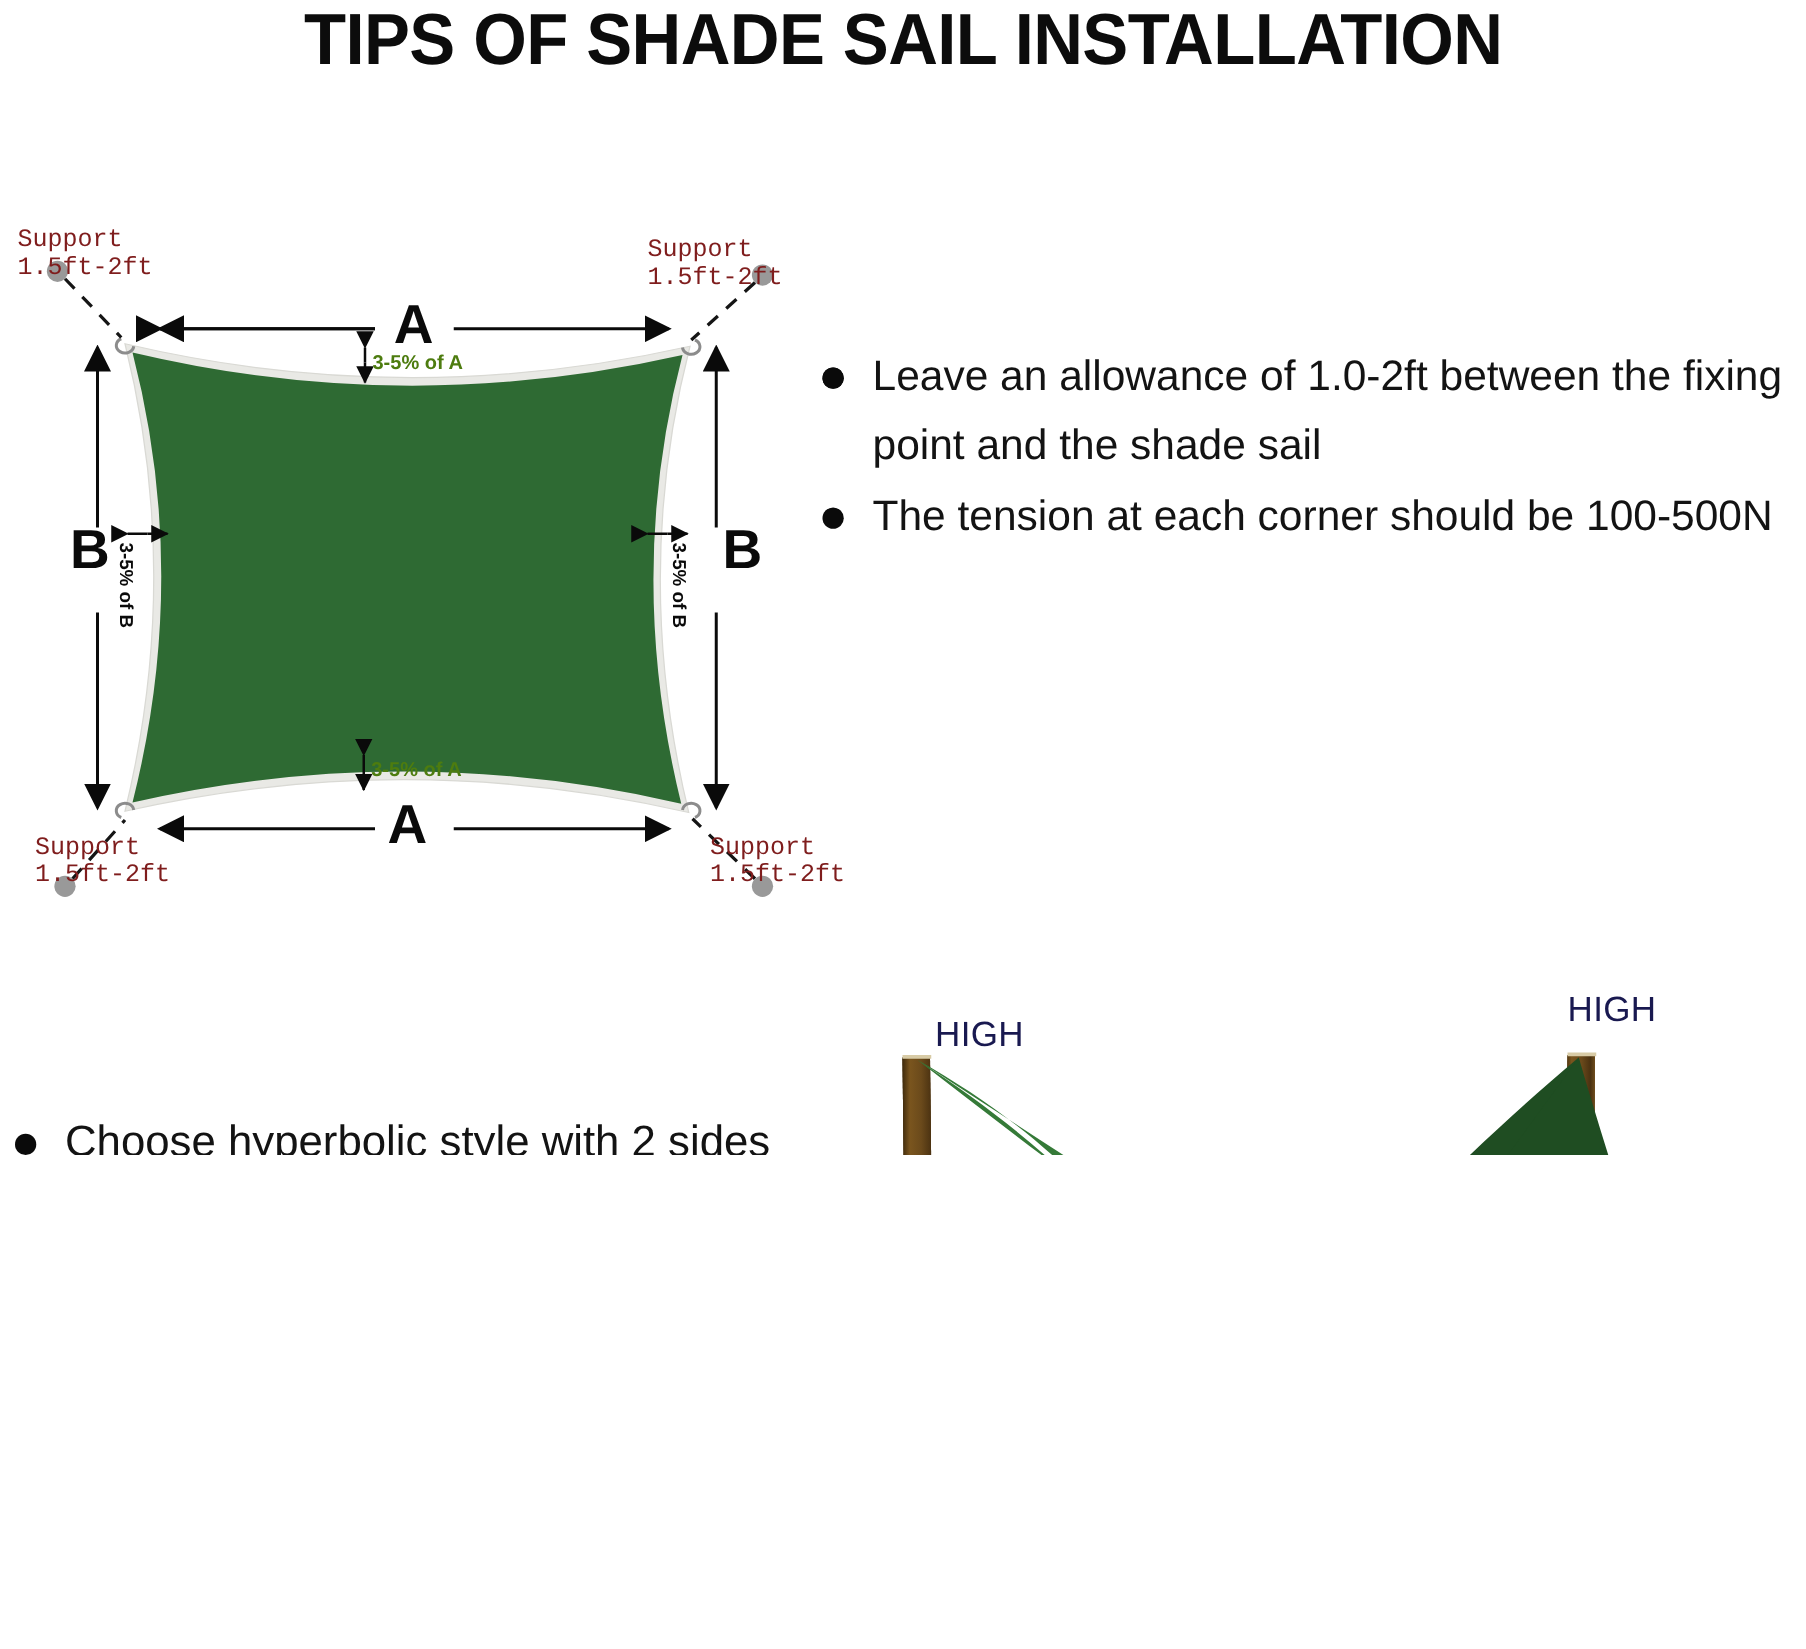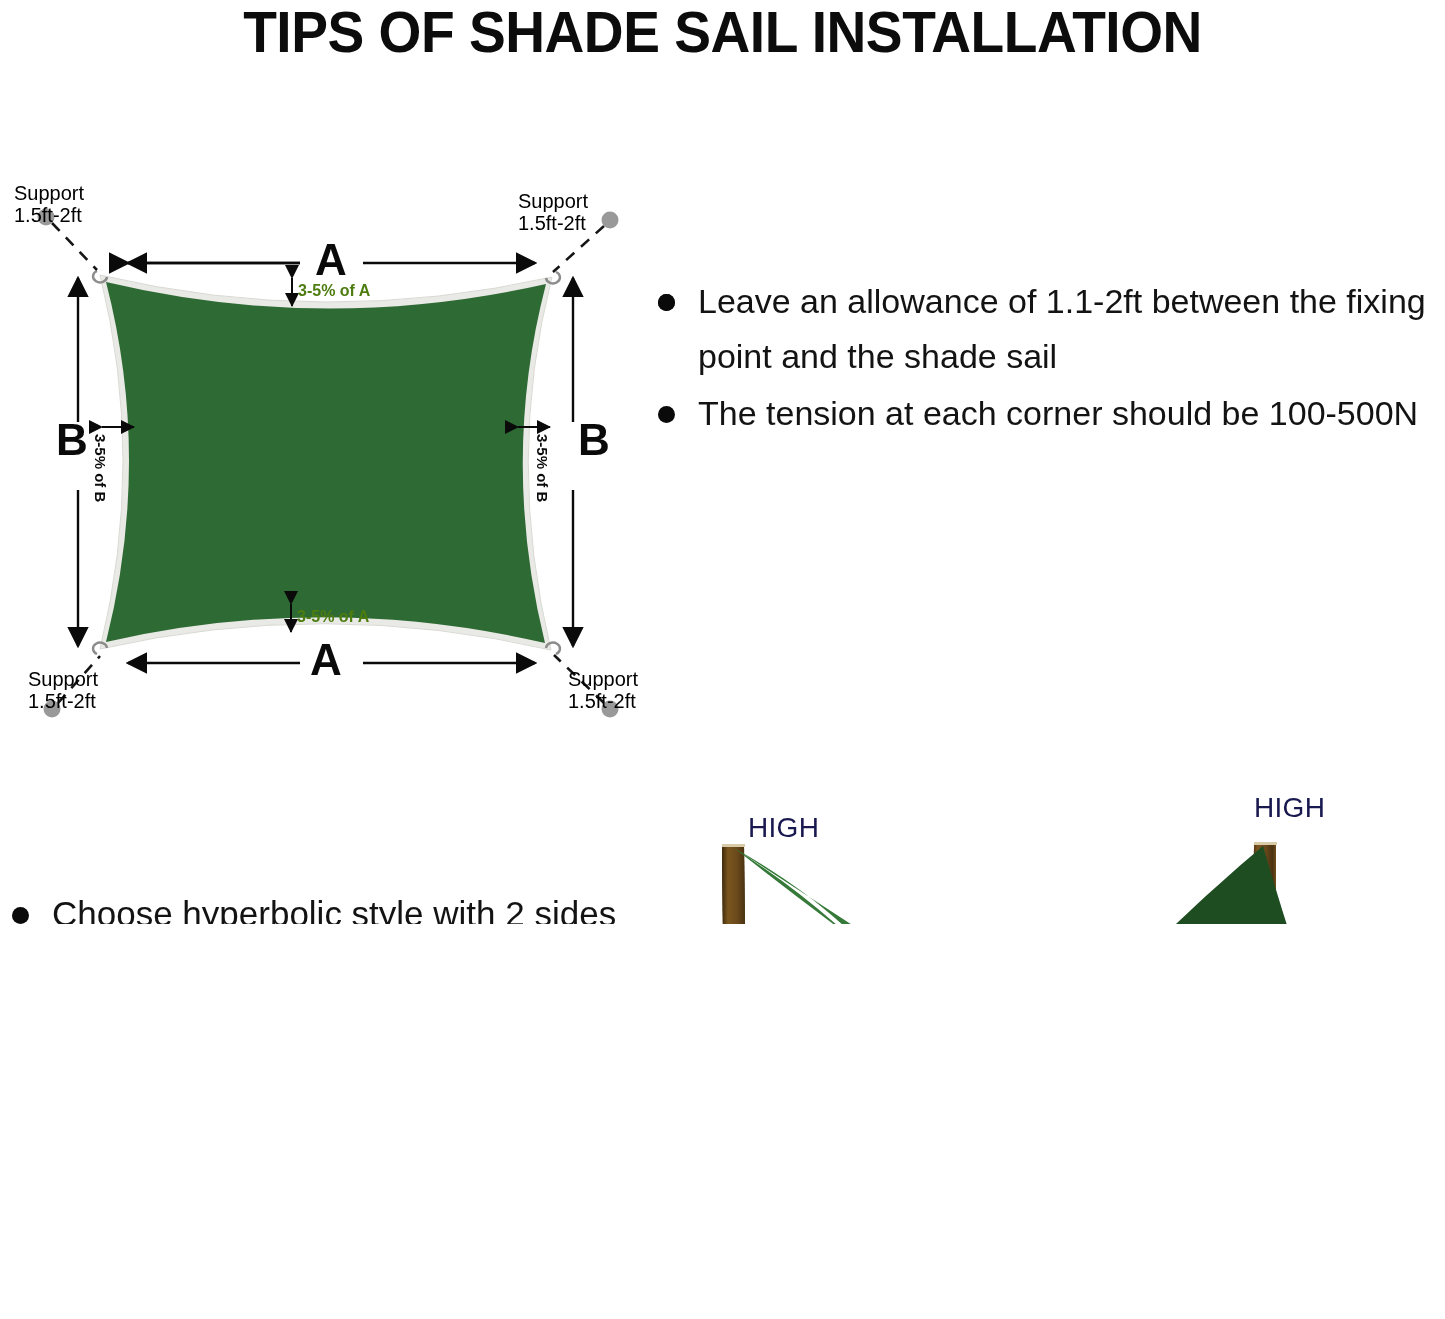--- a/index.html
+++ b/index.html
@@ -45,23 +45,24 @@
     top: 160px;
     width: 650px;
     height: 570px;
   }
   #sail-diagram svg { display: block; }
 
   .supp-label {
     position: absolute;
     font-size: 20px;
     line-height: 1.12;
-    color: #000000;
+    color: #7f1d1d;
     font-weight: 400;
     white-space: nowrap;
+    font-family: Liberation Mono, monospace;
   }
   #supp-tl { left: 14px;  top: 22px;  }
   #supp-tr { left: 518px; top: 30px;  }
   #supp-bl { left: 28px;  top: 508px; }
   #supp-br { left: 568px; top: 508px; }
 
   .dim-letter {
     position: absolute;
     font-weight: bold;
     font-size: 44px;
@@ -274,21 +275,21 @@
     <div class="pct-v" id="pct-right">3-5% of B</div>
   </div>
 
   <div id="tips-right">
     <ul class="tips">
       <li>
         <span class="bullet-dot"></span>
       </li>
       <li>
         <span class="bullet-dot"></span>
-        <span>Leave an allowance of 1.1-2ft between the fixing point and the shade sail</span>
+        <span>Leave an allowance of 1.0-2ft between the fixing point and the shade sail</span>
       </li>
       <li>
         <span class="bullet-dot"></span>
         <span>The tension at each corner should be 100-500N</span>
       </li>
     </ul>
   </div>
 
   <div id="tips-left">
     <ul class="tips">

